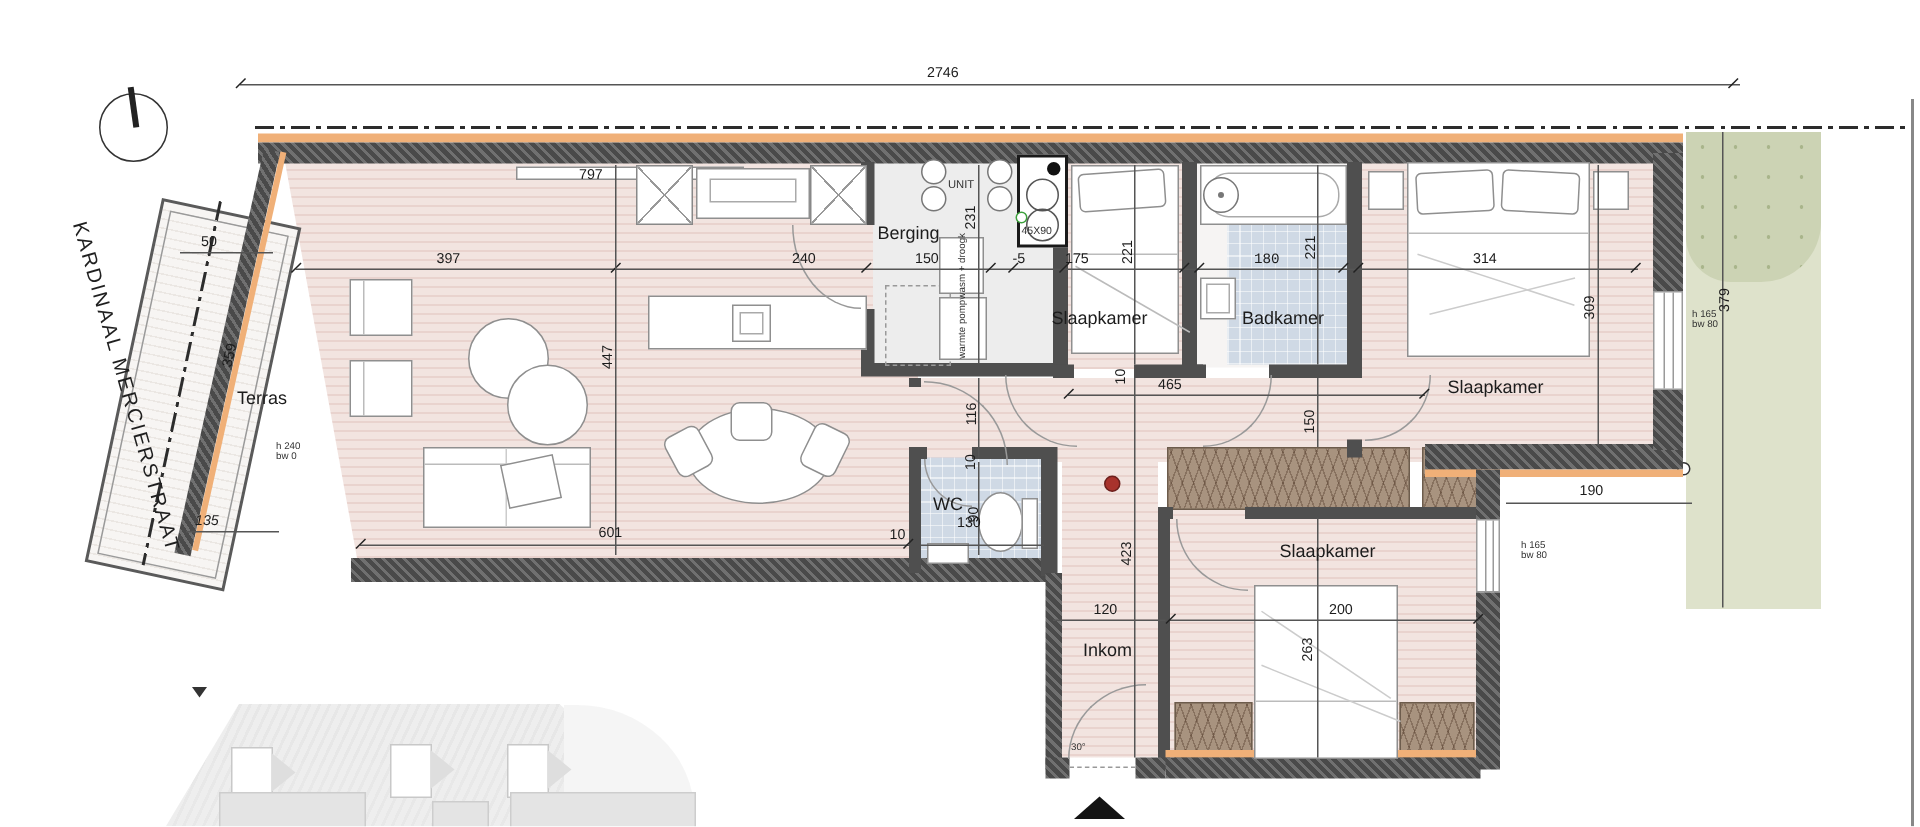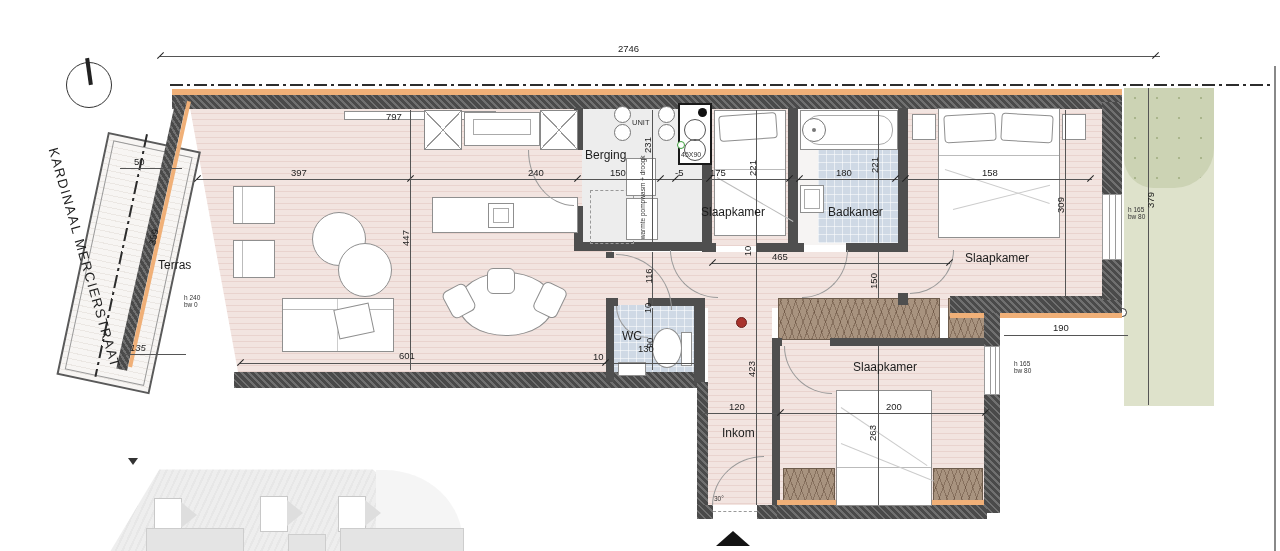--- a/index.html
+++ b/index.html
@@ -249,23 +249,23 @@
   <span class="dim" style="left:618px;top:44px;">2746</span>
   <span class="dim" style="left:386px;top:112px;">797</span>
   <span class="dim" style="left:291px;top:168px;">397</span>
   <span class="dim dimv" style="left:398px;top:233px;">447</span>
   <span class="dim" style="left:516px;top:168px;margin-left:12px;">240</span>
   <span class="dim" style="left:610px;top:168px;">150</span>
   <span class="dim dimv" style="left:640px;top:140px;">231</span>
   <span class="dim" style="left:675px;top:168px;">-5</span>
   <span class="dim" style="left:710px;top:168px;">175</span>
   <span class="dim dimv" style="left:745px;top:163px;">221</span>
-  <span class="dim" style="left:836px;top:168px;">180</span>
+  <span class="dim" style="left:836px;top:168px;font-family:Liberation Mono, monospace;">180</span>
   <span class="dim dimv" style="left:867px;top:160px;">221</span>
-  <span class="dim" style="left:982px;top:168px;">158</span>
+  <span class="dim" style="left:982px;top:168px;">314</span>
   <span class="dim dimv" style="left:1053px;top:200px;">309</span>
   <span class="dim dimv" style="left:1143px;top:195px;">379</span>
   <span class="dim" style="left:772px;top:252px;">465</span>
   <span class="dim dimv" style="left:641px;top:271px;">116</span>
   <span class="dim dimv" style="left:643px;top:303px;">10</span>
   <span class="dim dimv" style="left:743px;top:246px;">10</span>
   <span class="dim dimv" style="left:866px;top:276px;">150</span>
   <span class="dim" style="left:399px;top:351px;">601</span>
   <span class="dim" style="left:593px;top:352px;">10</span>
   <span class="dim dimv" style="left:645px;top:338px;">90</span>

